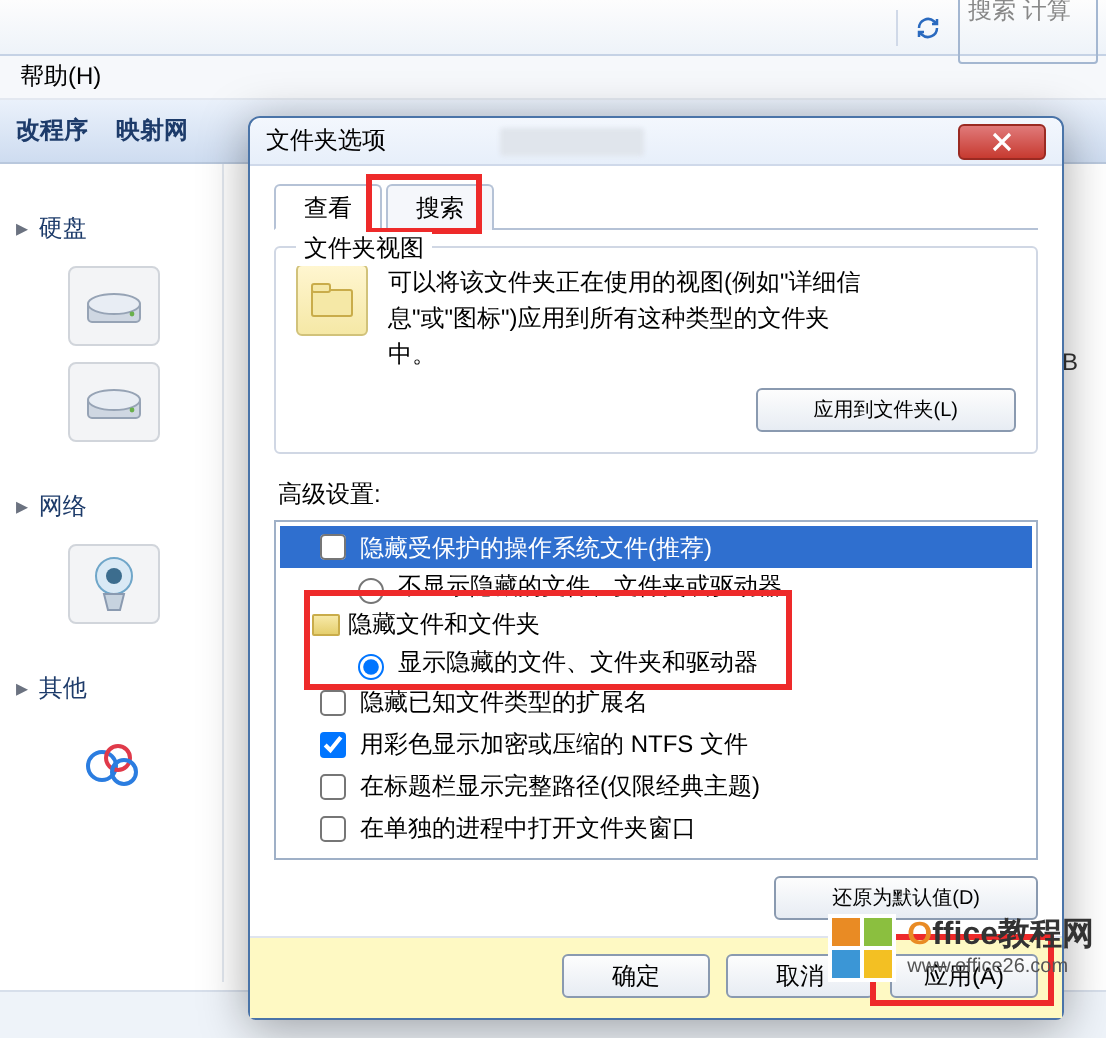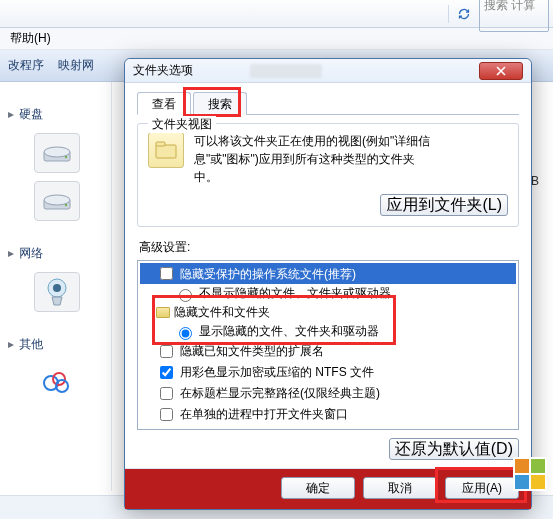--- a/index.html
+++ b/index.html
@@ -63,21 +63,21 @@
     .cmd-bar {
       height: 32px;
       background: linear-gradient(#eaf1fb, #cedcf0);
       display: flex;
       align-items: center;
       padding: 0 8px;
       gap: 14px;
       border-bottom: 1px solid #b9c8dd;
       color: #1d3b6a;
     }
-    .cmd-item { display: flex; align-items: flex-start; gap: 1px; }
+    .cmd-item { display: flex; align-items: flex-start; gap: 1px; font-weight: bold; }
     .nav-tree {
       position: absolute;
       left: 0; top: 82px; bottom: 28px;
       width: 112px;
       border-right: 1px solid #e3e8f0;
       background: #fff;
       overflow: hidden;
     }
     .tree-section {
       margin: 22px 0 16px 0;
@@ -226,23 +226,23 @@
       display: flex;
       justify-content: flex-end;
       gap: 10px;
     }
     .win-btn {
       min-width: 108px;
       height: 22px;
       background: linear-gradient(#fdfdfd, #e7ecf3);
       border: 1px solid #8a9ab0;
       border-radius: 3px;
-      padding: 0 5px;
+      padding: 0 28px;
       font-family: inherit;
-      font-size: 16px;
+      font-size: 10px;
     }
     .adv-label {
       margin: 12px 0 4px 2px;
     }
     .tree-box {
       border: 1px solid #9fb0c7;
       height: 170px;
       overflow: auto;
       background: #fff;
       padding: 2px 2px;
@@ -282,21 +282,21 @@
       display: flex;
       justify-content: flex-end;
       margin-top: 8px;
     }
     .dialog-footer {
       display: flex;
       justify-content: flex-end;
       gap: 8px;
       padding: 8px 12px 10px 12px;
       border-top: 1px solid #dfe4ee;
-      background: #b91c1c;
+      background: #fef9c3;
     }
     .footer-btn {
       min-width: 74px;
       height: 22px;
       background: linear-gradient(#fdfdfd, #e7ecf3);
       border: 1px solid #8a9ab0;
       border-radius: 3px;
       font-family: inherit;
       font-size: 12px;
     }
@@ -505,13 +505,19 @@
 
 <div class="watermark">
   <div class="wm-logo">
     <svg width="34" height="34" viewBox="0 0 34 34">
       <rect x="2" y="2" width="14" height="14" fill="#e98b24"></rect>
       <rect x="18" y="2" width="14" height="14" fill="#8bbf3f"></rect>
       <rect x="2" y="18" width="14" height="14" fill="#3b96d6"></rect>
       <rect x="18" y="18" width="14" height="14" fill="#f3c023"></rect>
     </svg>
   </div>
+  <div class="wm-text">
+    <div class="wm-title">
+      <span class="wm-c1">O</span><span class="wm-c2">ffice教程网</span>
+    </div>
+    <div class="wm-url">www.office26.com</div>
+  </div>
 </div>
 
 </body></html>

